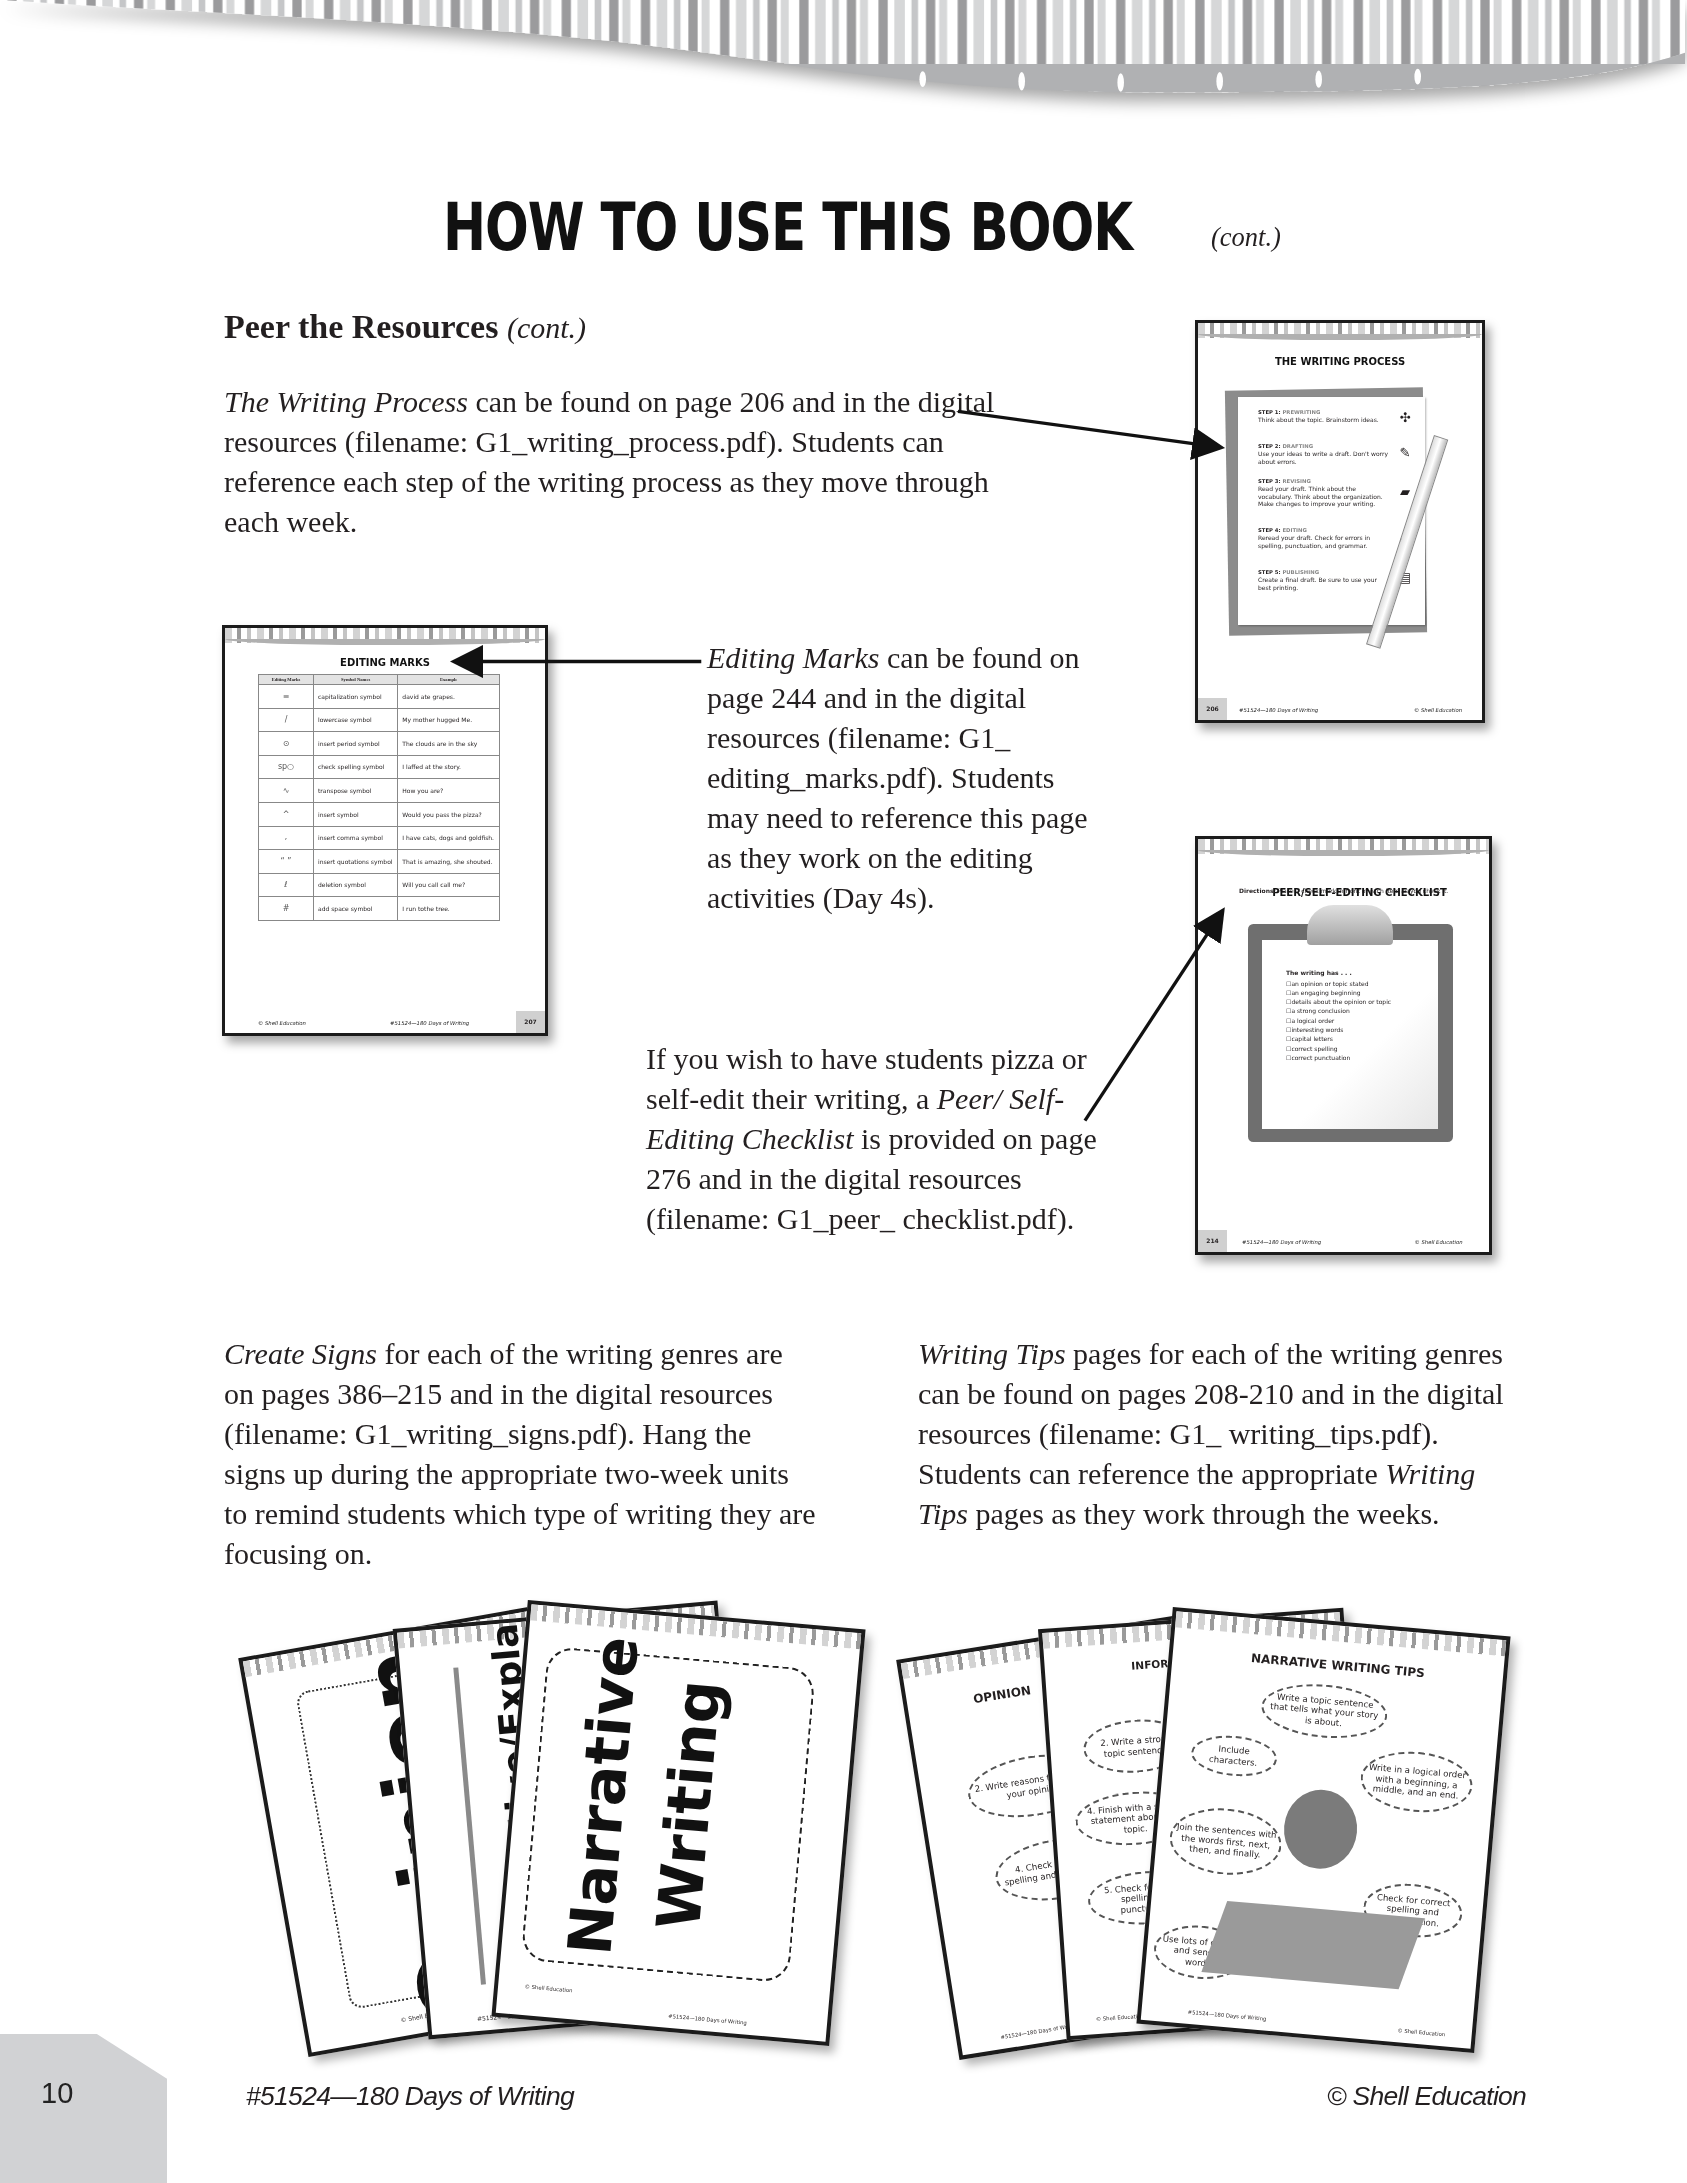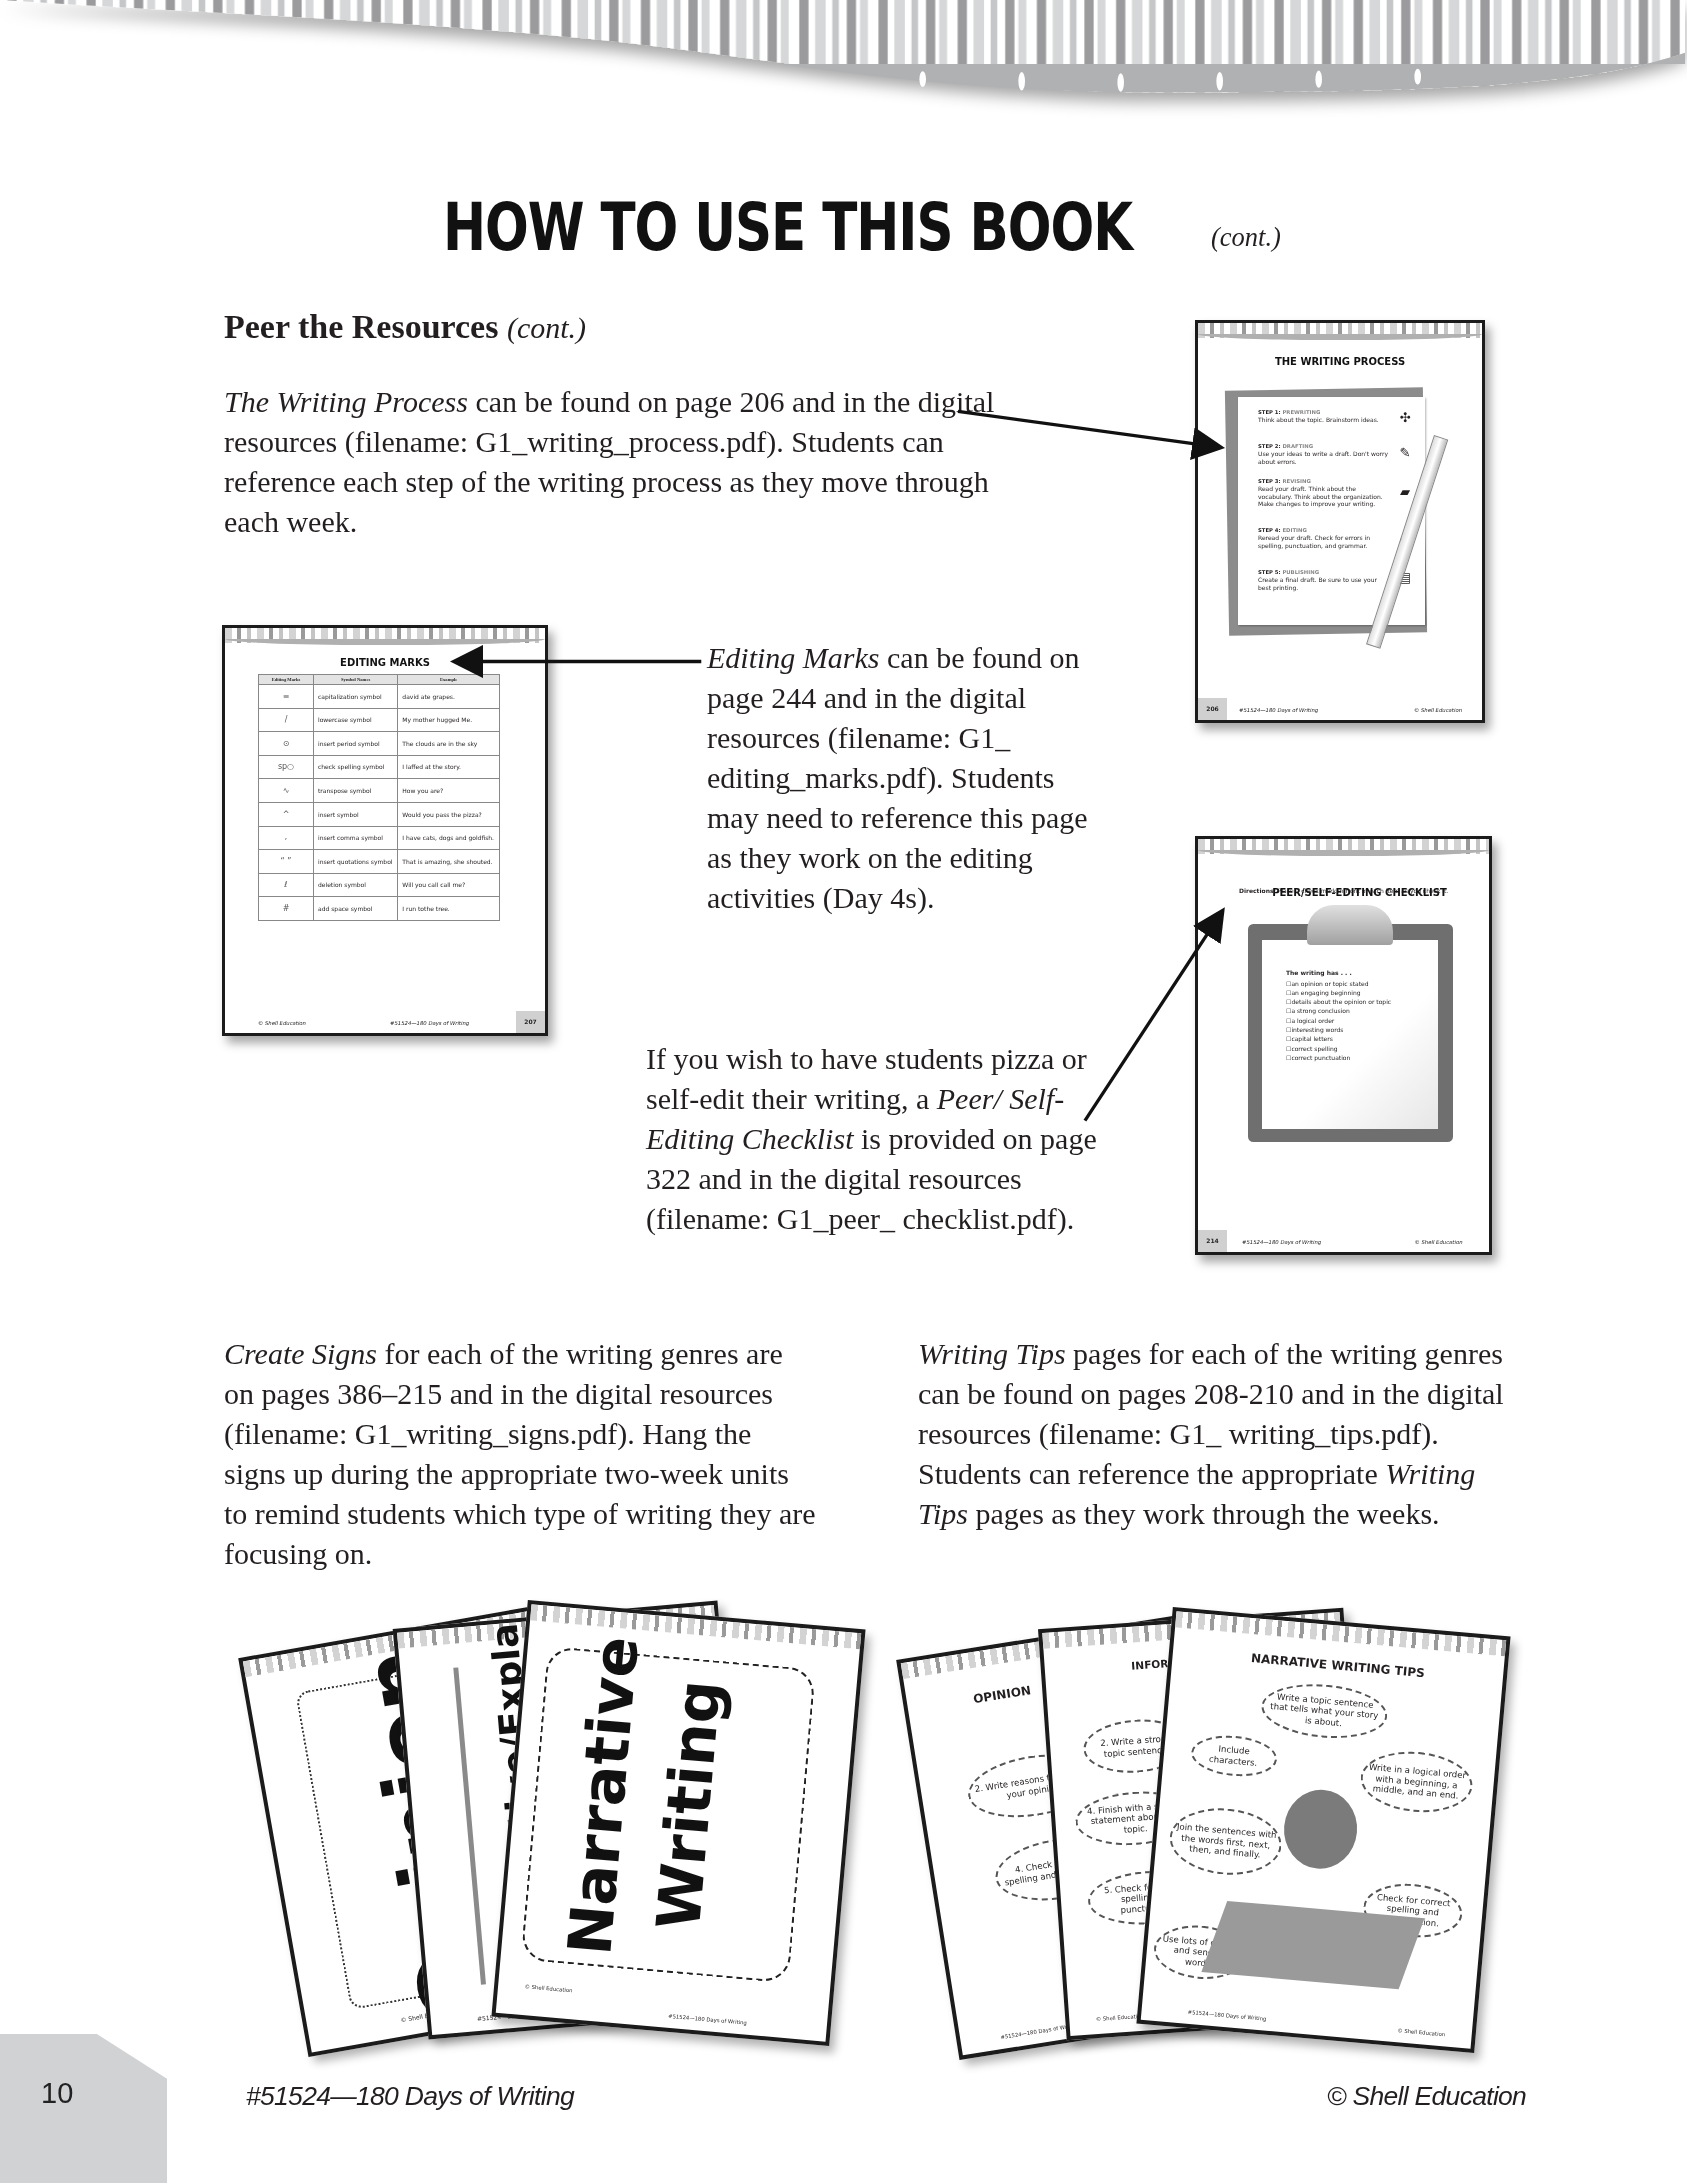--- a/index.html
+++ b/index.html
@@ -108,21 +108,21 @@
 
 <p id="p-writing-process" class="abs para" style="margin:0">
   <i>The Writing Process</i><span> can be found on page 206 and in the digital resources (filename: G1_writing_process.pdf). Students can reference each step of the writing process as they move through each week.</span>
 </p>
 
 <p id="p-editing-marks" class="abs para" style="margin:0">
   <i>Editing Marks</i><span> can be found on page 244 and in the digital resources (filename: G1_ editing_marks.pdf).  Students may need to reference this page as they work on the editing activities (Day 4s).</span>
 </p>
 
 <p id="p-peer" class="abs para" style="margin:0">
-  <span>If you wish to have students pizza or self-edit their writing, a </span><i>Peer/ Self-Editing Checklist</i><span> is provided on page 322 and in the digital resources (filename: G1_peer_ checklist.pdf).</span>
+  <span>If you wish to have students pizza or self-edit their writing, a </span><i>Peer/ Self-Editing Checklist</i><span> is provided on page 276 and in the digital resources (filename: G1_peer_ checklist.pdf).</span>
 </p>
 
 <p id="p-signs" class="abs para" style="margin:0">
   <i>Create Signs</i><span> for each of the writing genres are on pages 386–215 and in the digital resources (filename: G1_writing_signs.pdf). Hang the signs up during the appropriate two-week units to remind students which type of writing they are focusing on.</span>
 </p>
 
 <p id="p-tips" class="abs para" style="margin:0">
   <i>Writing Tips</i><span> pages for each of the writing genres can be found on pages 208-210  and in the digital resources (filename: G1_ writing_tips.pdf).  Students can reference the appropriate </span><i>Writing Tips</i><span> pages as they work through the weeks.</span>
 </p>
 

